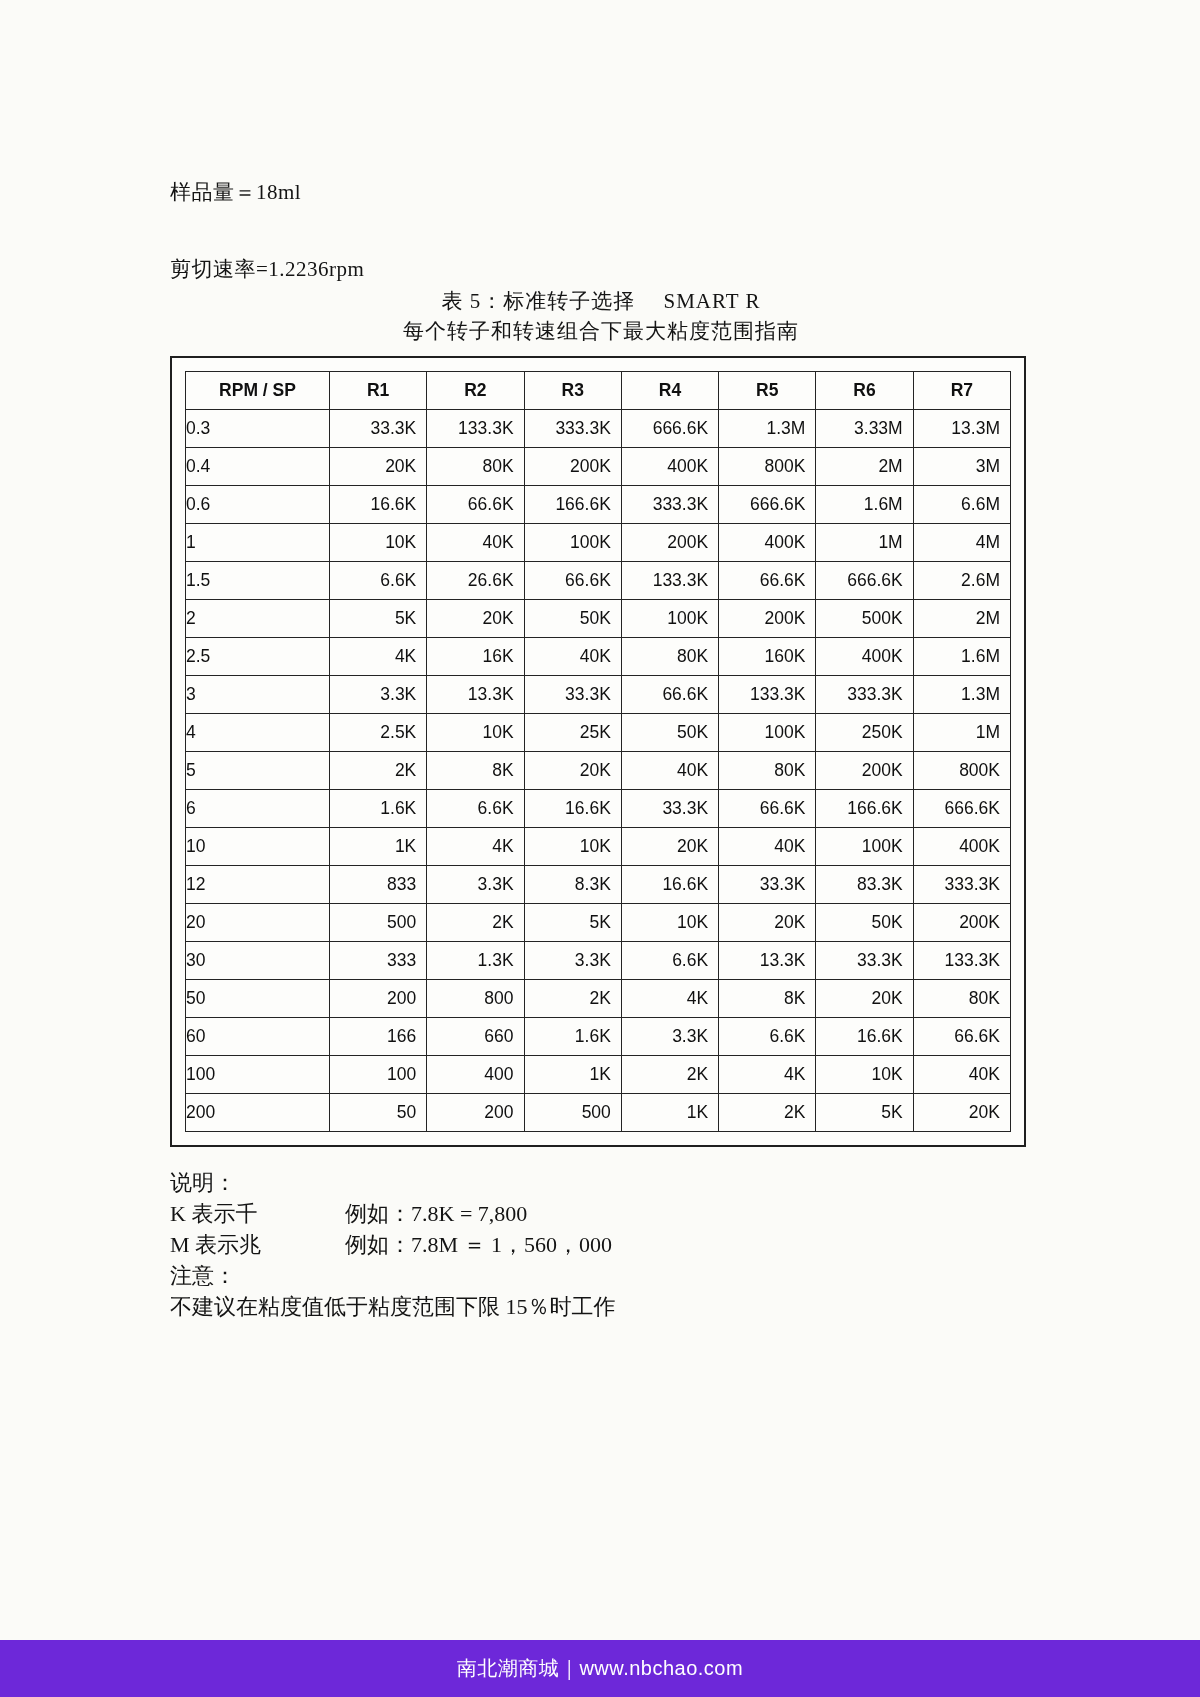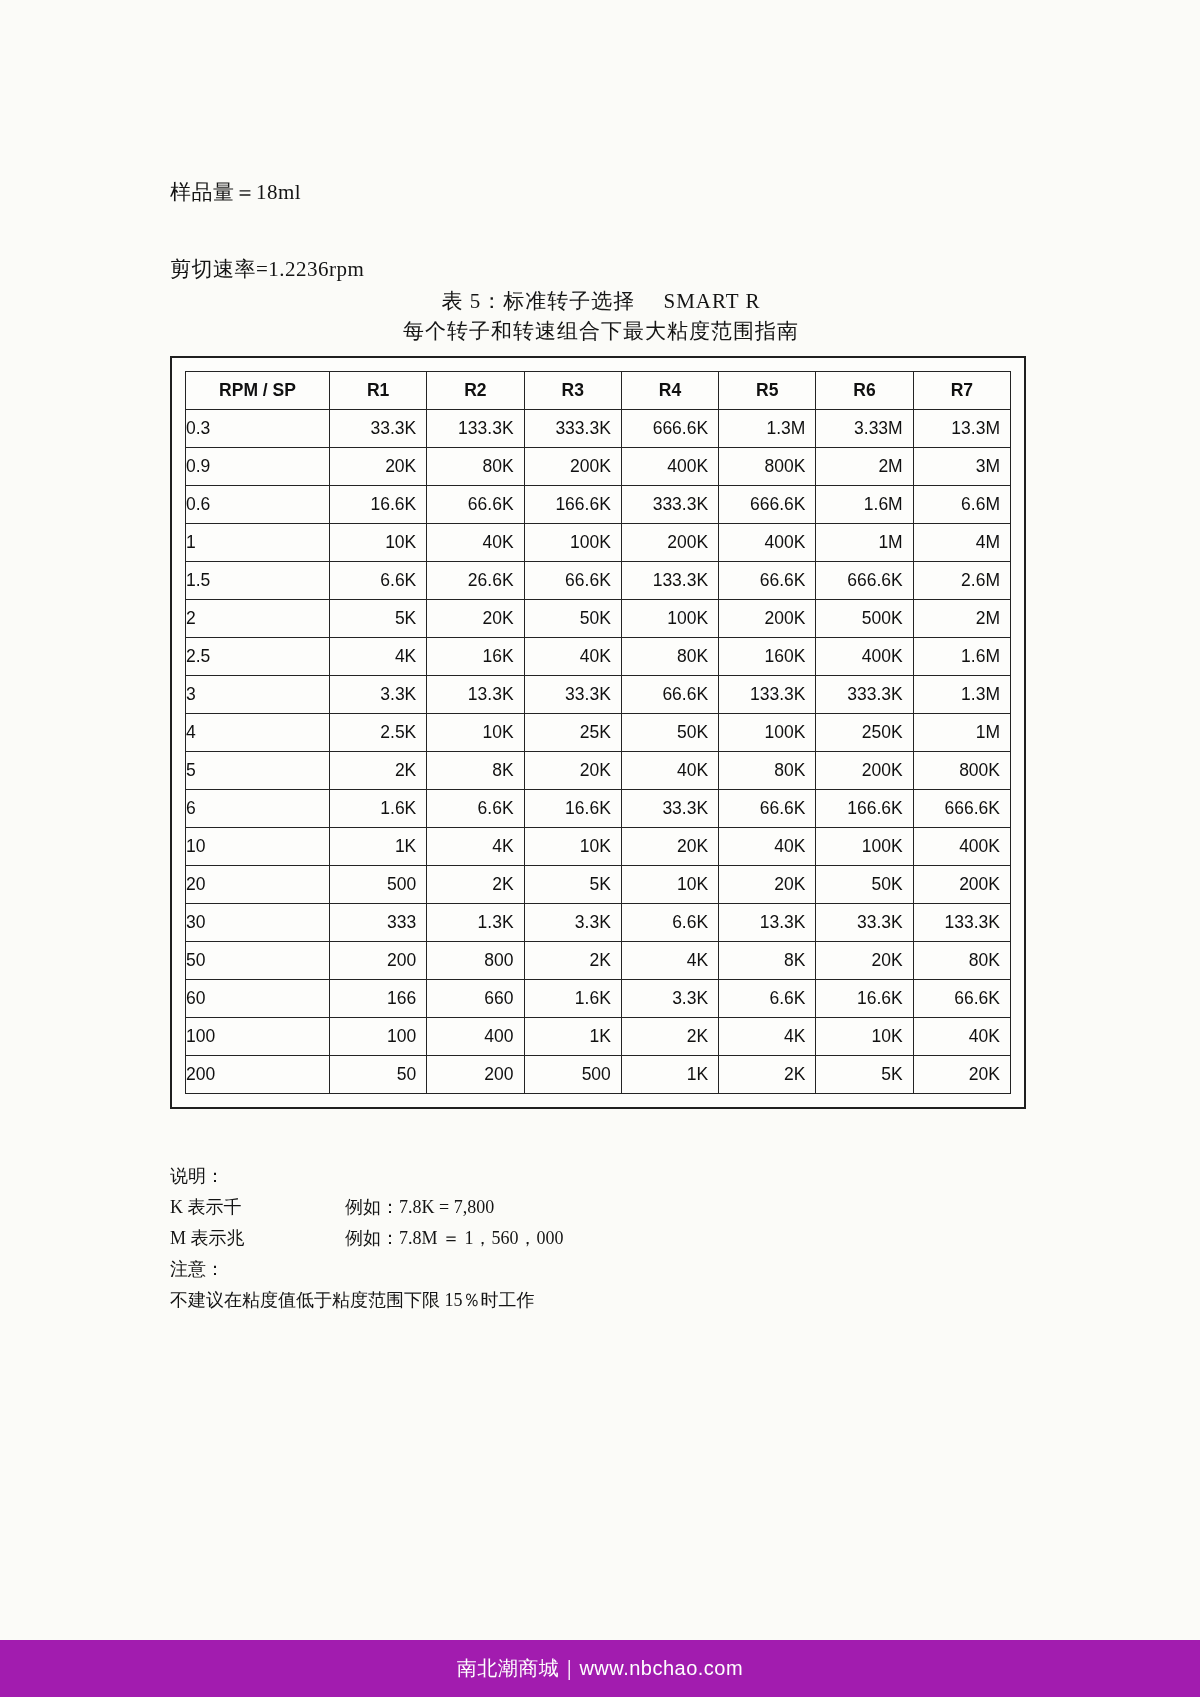--- a/index.html
+++ b/index.html
@@ -38,28 +38,28 @@
   th, td {
     border:1.5px solid #242424;
     height:38px;
     padding:0;
     box-sizing:border-box;
   }
   th { font-weight:bold; text-align:center; }
   td.rpm { }
   td.val { text-align:right; padding-right:10px; }
 
-  .notes { margin-top:52px; font-size:18px; line-height:31px; }
+  .notes { margin-top:20px; font-size:22px; line-height:31px; }
   .note-line { white-space:nowrap; }
   .note-label { display:inline-block; width:175px; }
 
   .footer-bar {
     position:absolute; left:0; bottom:0;
     width:1200px; height:57px;
-    background:#a21caf;
+    background:#6d28d9;
     display:flex; align-items:center; justify-content:center;
   }
   .footer-bar span {
     color:#ffffff;
     font-family:"Liberation Sans","DejaVu Sans",sans-serif;
     font-size:20px;
     letter-spacing:0.5px;
   }
 </style>
 </head>
@@ -104,21 +104,21 @@
             <td class="rpm">0.3</td>
             <td class="val">33.3K</td>
             <td class="val">133.3K</td>
             <td class="val">333.3K</td>
             <td class="val">666.6K</td>
             <td class="val">1.3M</td>
             <td class="val">3.33M</td>
             <td class="val">13.3M</td>
           </tr>
           <tr>
-            <td class="rpm">0.9</td>
+            <td class="rpm">0.4</td>
             <td class="val">20K</td>
             <td class="val">80K</td>
             <td class="val">200K</td>
             <td class="val">400K</td>
             <td class="val">800K</td>
             <td class="val">2M</td>
             <td class="val">3M</td>
           </tr>
           <tr>
             <td class="rpm">0.6</td>
@@ -212,20 +212,30 @@
           </tr>
           <tr>
             <td class="rpm">10</td>
             <td class="val">1K</td>
             <td class="val">4K</td>
             <td class="val">10K</td>
             <td class="val">20K</td>
             <td class="val">40K</td>
             <td class="val">100K</td>
             <td class="val">400K</td>
+          </tr>
+          <tr>
+            <td class="rpm">12</td>
+            <td class="val">833</td>
+            <td class="val">3.3K</td>
+            <td class="val">8.3K</td>
+            <td class="val">16.6K</td>
+            <td class="val">33.3K</td>
+            <td class="val">83.3K</td>
+            <td class="val">333.3K</td>
           </tr>
           <tr>
             <td class="rpm">20</td>
             <td class="val">500</td>
             <td class="val">2K</td>
             <td class="val">5K</td>
             <td class="val">10K</td>
             <td class="val">20K</td>
             <td class="val">50K</td>
             <td class="val">200K</td>

